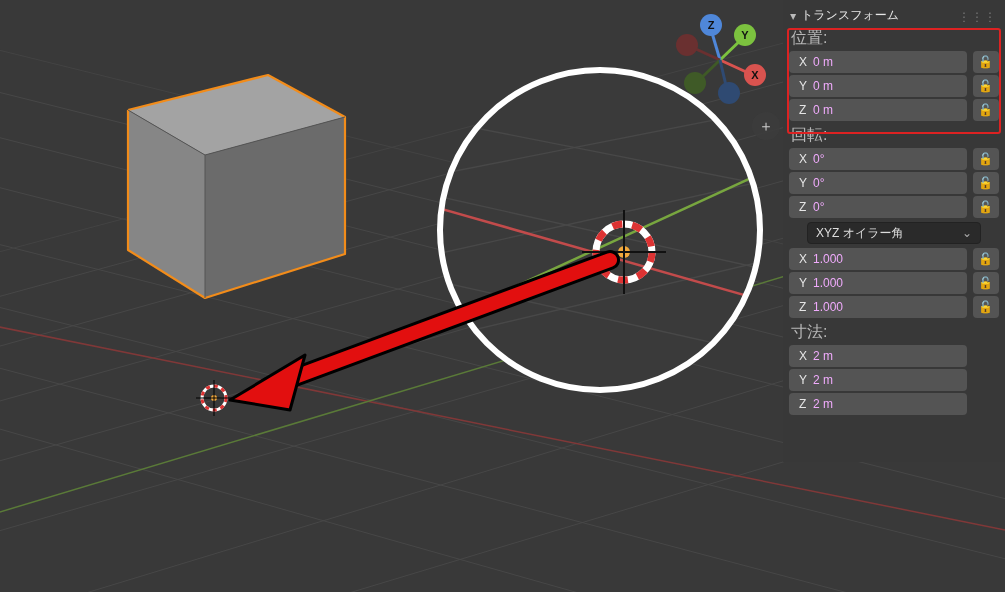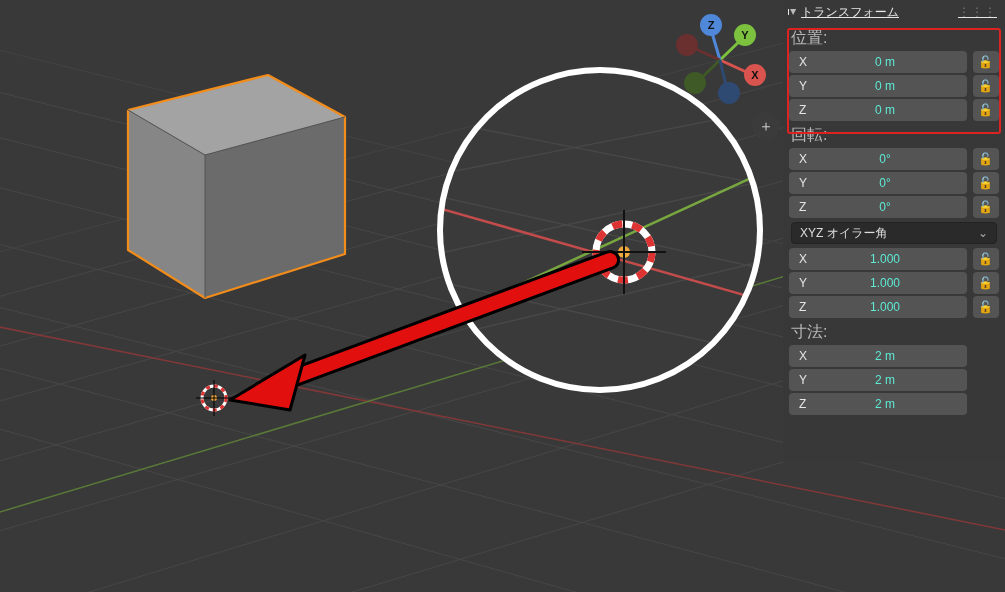--- a/index.html
+++ b/index.html
@@ -5,38 +5,38 @@
   * { box-sizing: border-box; margin: 0; padding: 0; }
   html, body { width: 1005px; height: 592px; overflow: hidden; font-family: "Hiragino Sans", "Meiryo", sans-serif; background: #393939; }
   .stage { position: relative; width: 1005px; height: 592px; }
   .viewport { position: absolute; inset: 0; }
   .annotation { position: absolute; pointer-events: none; }
   .panel {
     position: absolute; right: 0; top: 0; width: 222px; height: 462px;
     background: #383838; color: #ccc; font-size: 12px; padding: 0 4px 4px 4px;
   }
   .panel-header {
-    display: flex; align-items: center; height: 24px; padding: 12px 4px; color: #e6e6e6; text-decoration: underline;
+    display: flex; align-items: flex-end; height: 24px; padding: 0 4px; color: #e6e6e6;
   }
   .panel-header .chev { display:inline-block; transform: rotate(90deg); margin-right:4px; color:#bbb;}
   .panel-header .grip { margin-left:auto; color:#777; letter-spacing:1px;}
   .section-label { color: #b8b8b8; font-size: 16px; margin: 4px 4px 2px; }
   .row { display: flex; align-items: center; gap: 6px; margin: 2px 2px; }
   .field {
     flex: 1; display: flex; align-items: center; height: 22px; padding: 0 10px;
     background: #545454; border-radius: 4px; color: #ddd;
   }
   .field .axis { width: 14px; text-align: left; color: #e5e5e5; }
-  .field .val { flex: 1; text-align: center; color: #5eead4; }
+  .field .val { flex: 1; text-align: left; color: #f0abfc; }
   .lockbtn {
     width: 26px; height: 22px; background: #545454; border-radius: 4px;
     display: flex; align-items: center; justify-content: center; color: #ddd;
   }
   .dropdown {
-    display:flex; align-items:center; height:22px; padding:0 8px; margin:4px 4px 4px;
+    display:flex; align-items:center; height:22px; padding:0 8px; margin:4px 20px 4px;
     background:#2a2a2a; border-radius:4px; color:#ddd; border:1px solid #222;
   }
   .dropdown .dd-label{flex:1}
   .dropdown .dd-caret{color:#aaa}
   .highlight-box { position:absolute; border:2px solid #d22; border-radius:3px; pointer-events:none;}
   .nav-gizmo { position:absolute; }
   .nav-ball { position:absolute; width:22px; height:22px; border-radius:50%; display:flex; align-items:center; justify-content:center; font-size:11px; font-weight:600; color:#111; }
   .side-btn { position:absolute; width:28px; height:28px; border-radius:50%; background:rgba(60,60,60,.9); display:flex; align-items:center; justify-content:center; color:#ccc; font-size:15px; }
 </style>
 </head>

